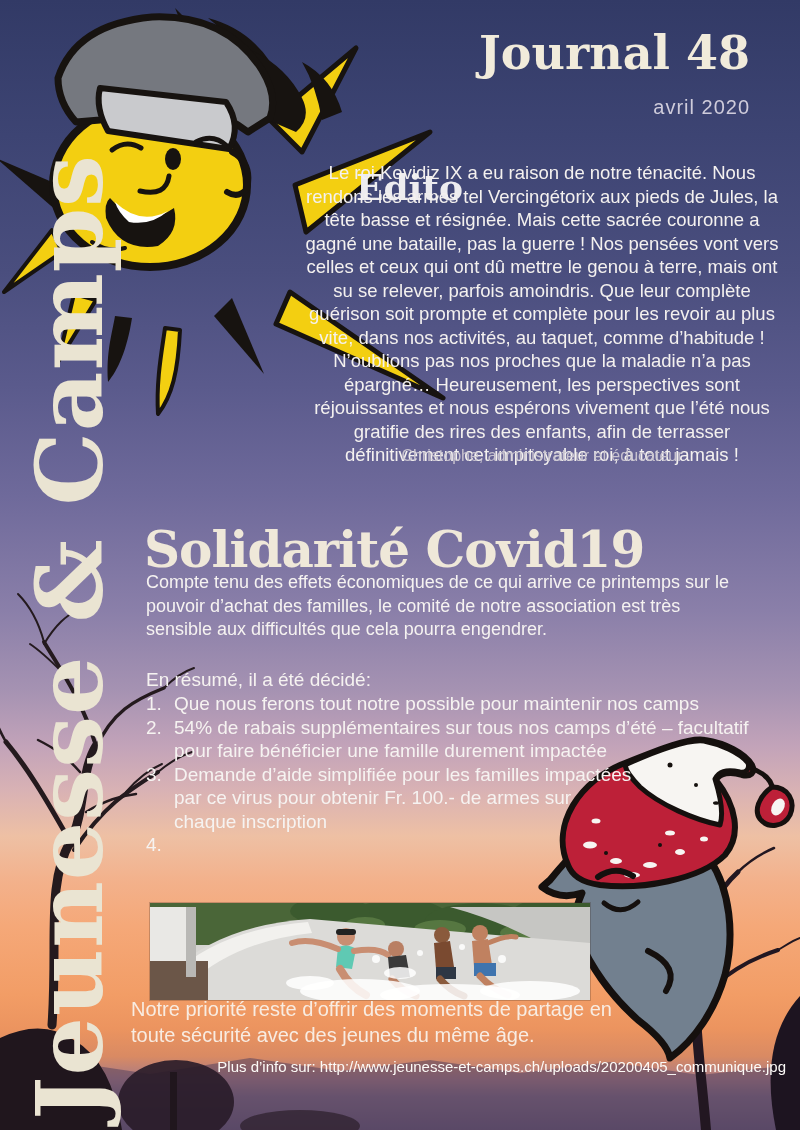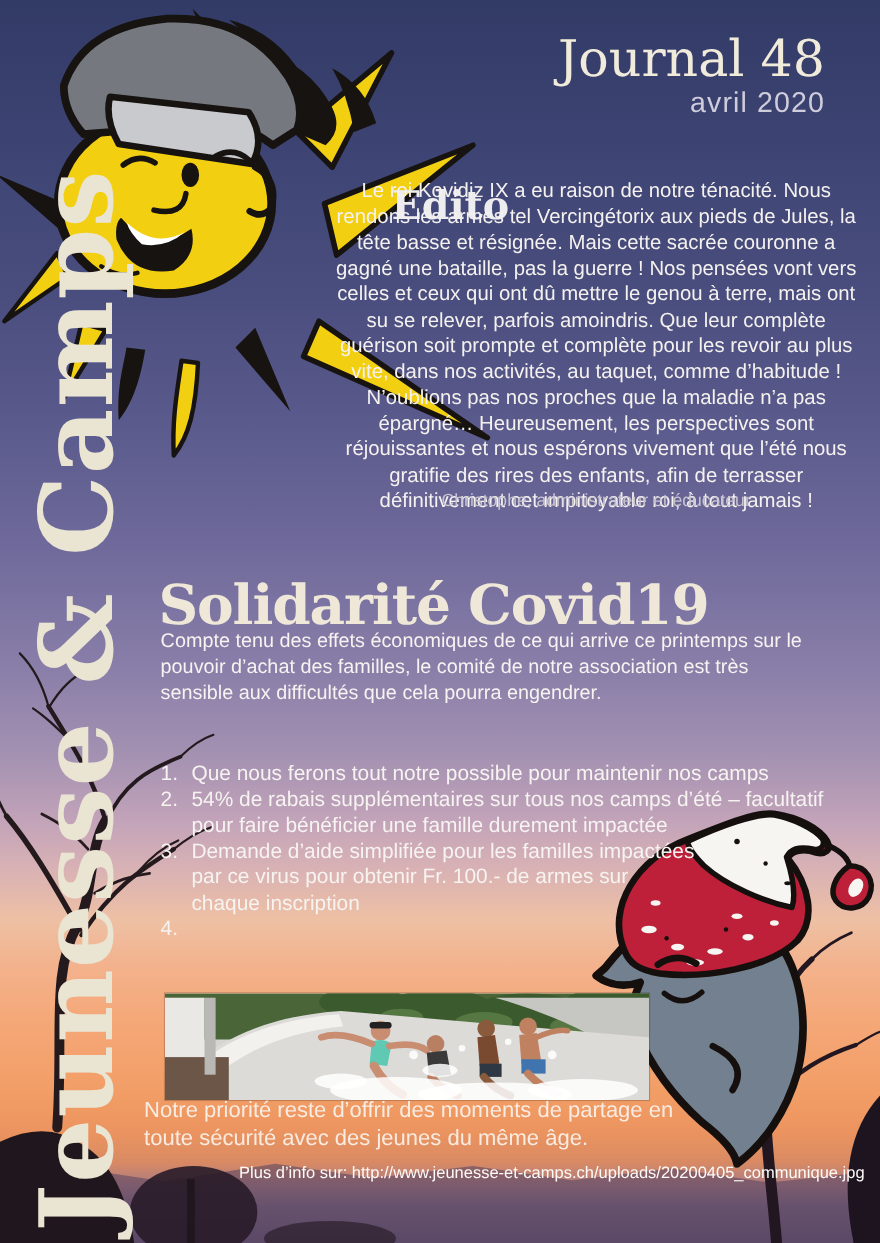--- a/index.html
+++ b/index.html
@@ -22,25 +22,25 @@
 
   .brand-vertical{
     left:14px;top:1120px;width:812px;height:112px;
     transform:rotate(-90deg);transform-origin:0 0;
     font-family:"DejaVu Serif","Liberation Serif",serif;font-weight:bold;
     font-size:92px;color:#eae4d2;text-align:center;line-height:112px;
     letter-spacing:1px;white-space:nowrap;
   }
   .journal-title{
     right:50px;top:26px;
-    font-family:"DejaVu Serif","Liberation Serif",serif;font-weight:normal;
+    font-family:"DejaVu Serif","Liberation Serif",serif;font-weight:bold;
     font-size:46px;color:#f1ebdb;letter-spacing:0px;white-space:nowrap;
   }
   .journal-date{
-    right:50px;top:78px;font-size:26px;color:#cfccdb;letter-spacing:1px;white-space:nowrap;
+    right:50px;top:96px;font-size:20px;color:#cfccdb;letter-spacing:1px;white-space:nowrap;
   }
   .edito-head{
     left:356px;top:122px;
     font-family:"DejaVu Serif","Liberation Serif",serif;font-weight:bold;
     font-size:36px;color:#edecef;margin-top:44px;
   }
   .edito-body{
     left:282px;top:161px;width:520px;
     font-size:18.5px;line-height:23.5px;color:#f4f1ef;
     text-align:center;white-space:pre-line;
@@ -263,20 +263,21 @@
 épargné… Heureusement, les perspectives sont
 réjouissantes et nous espérons vivement que l’été nous
 gratifie des rires des enfants, afin de terrasser
 définitivement cet impitoyable roi, à tout jamais !</div>
   <div class="abs edito-sign layer-text">Christophe, administrateur et éducateur</div>
 
   <div class="abs solidarite-head layer-text">Solidarité Covid19</div>
   <div class="abs solidarite-intro layer-text">Compte tenu des effets économiques de ce qui arrive ce printemps sur le
 pouvoir d’achat des familles, le comité de notre association est très
 sensible aux difficultés que cela pourra engendrer.</div>
+  <div class="abs solidarite-resume layer-text">En résumé, il a été décidé:</div>
 
   <div class="abs solidarite-list layer-text">
     <div class="list-item">
       <span class="num">1.</span>
       <span class="txt">Que nous ferons tout notre possible pour maintenir nos camps</span>
     </div>
     <div class="list-item">
       <span class="num">2.</span>
       <span class="txt">54% de rabais supplémentaires sur tous nos camps d’été – facultatif
 pour faire bénéficier une famille durement impactée</span>

